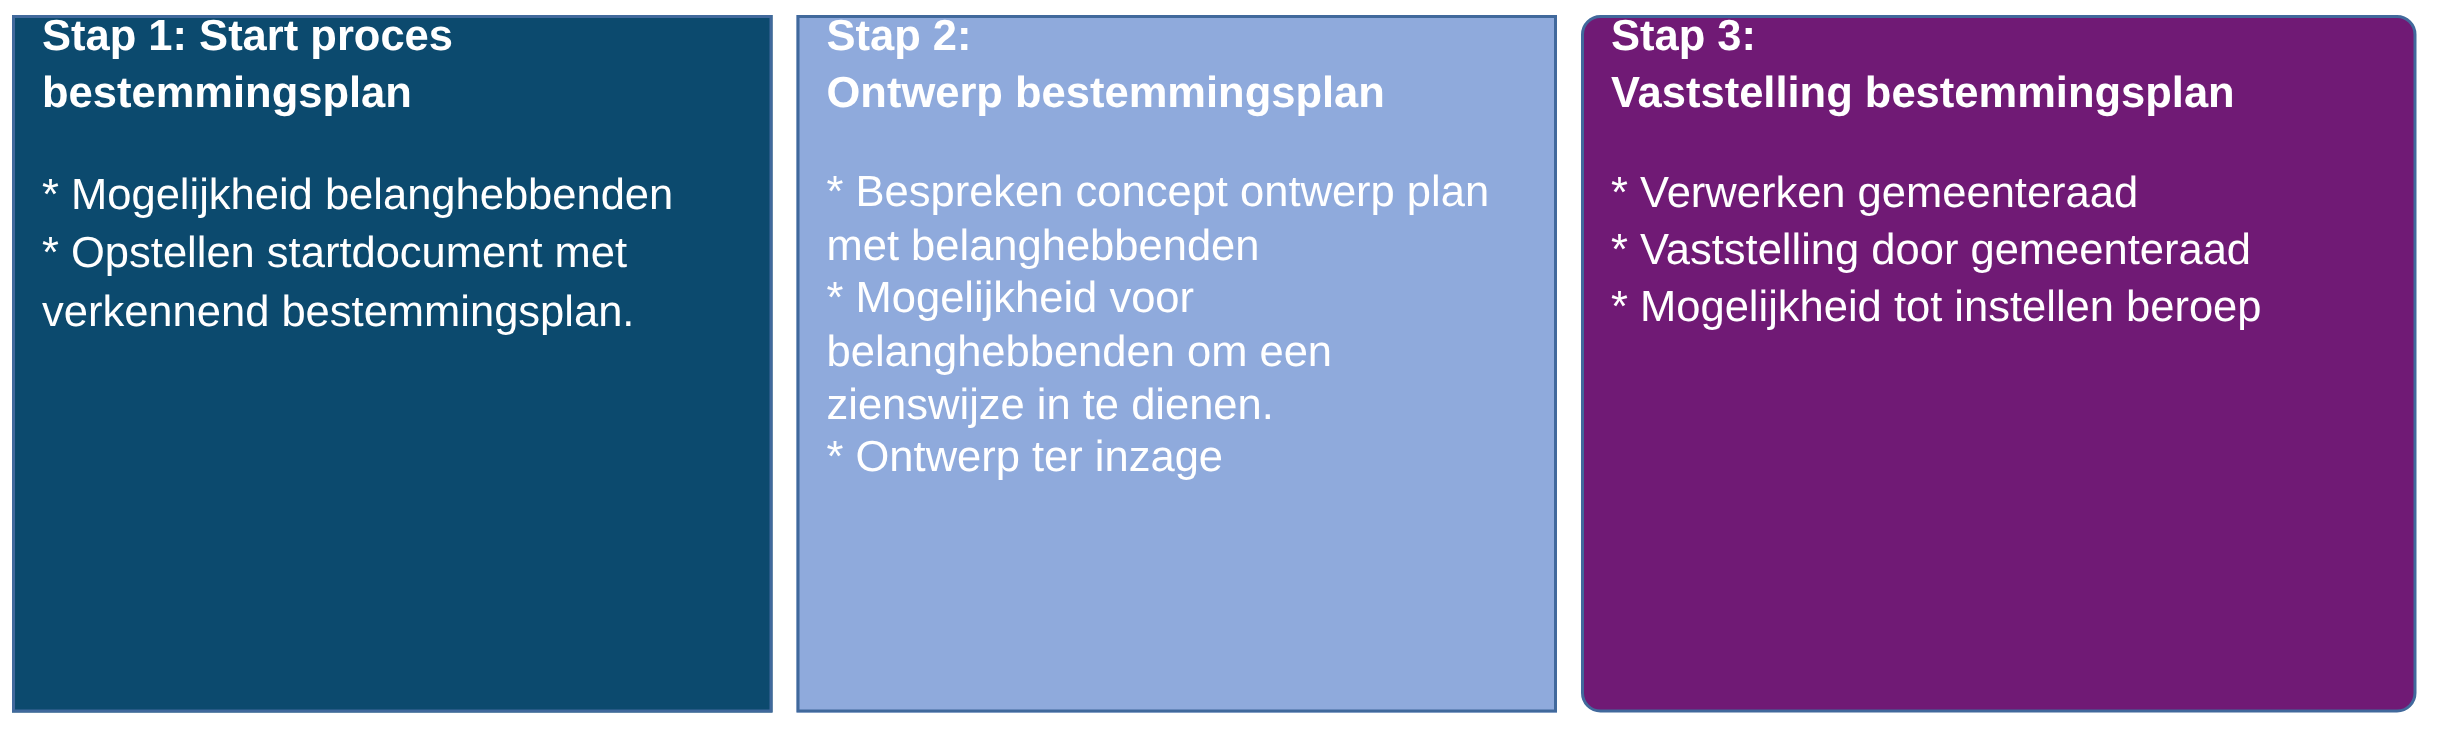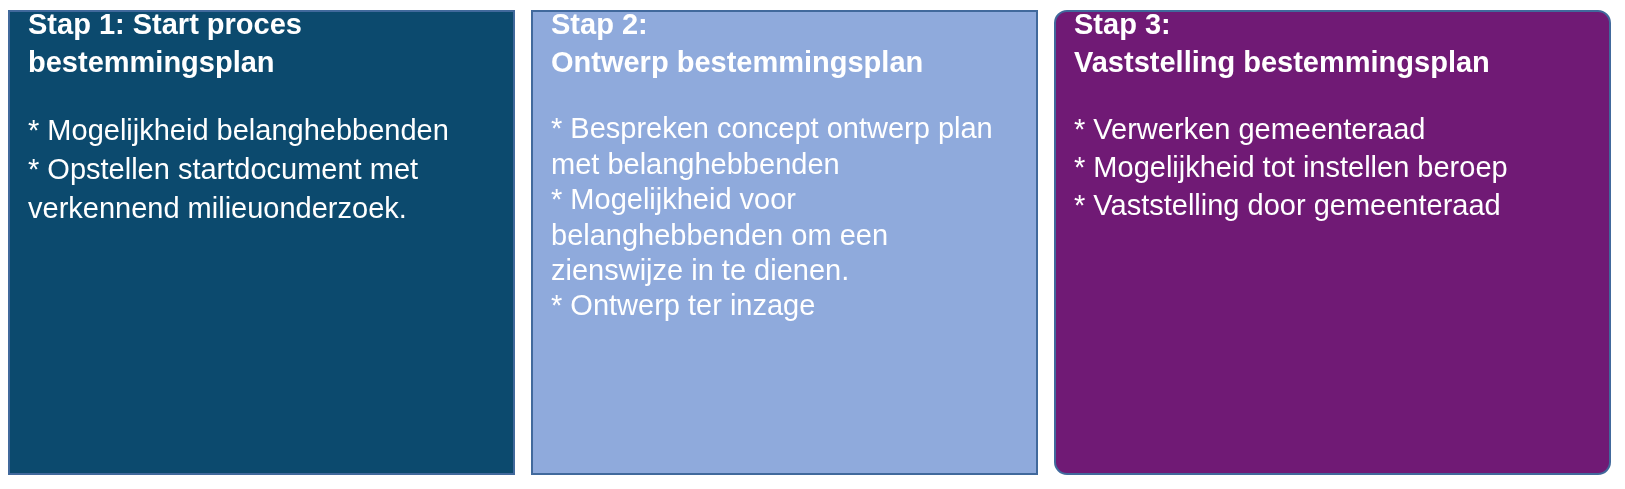--- a/index.html
+++ b/index.html
@@ -79,21 +79,21 @@
 
 <div class="diagram">
 
   <div class="step-card card-1">
     <div class="card-body">
       <div class="step-title">Stap 1: Start proces
 bestemmingsplan</div>
       <div class="title-gap"></div>
       <ul class="bullet-list">
         <li class="bullet-item">* Mogelijkheid belanghebbenden</li>
-        <li class="bullet-item">* Opstellen startdocument met verkennend milieuonderzoek.</li>
+        <li class="bullet-item">* Opstellen startdocument met verkennend bestemmingsplan.</li>
       </ul>
     </div>
   </div>
 
   <div class="step-card card-2">
     <div class="card-body">
       <div class="step-title">Stap 2:
 Ontwerp bestemmingsplan</div>
       <div class="title-gap"></div>
       <ul class="bullet-list">
@@ -104,19 +104,19 @@
     </div>
   </div>
 
   <div class="step-card card-3">
     <div class="card-body">
       <div class="step-title">Stap 3:
 Vaststelling bestemmingsplan</div>
       <div class="title-gap"></div>
       <ul class="bullet-list">
         <li class="bullet-item">* Verwerken gemeenteraad</li>
+        <li class="bullet-item">* Vaststelling door gemeenteraad</li>
         <li class="bullet-item">* Mogelijkheid tot instellen beroep</li>
-        <li class="bullet-item">* Vaststelling door gemeenteraad</li>
       </ul>
     </div>
   </div>
 
 </div>
 
 </body></html>

